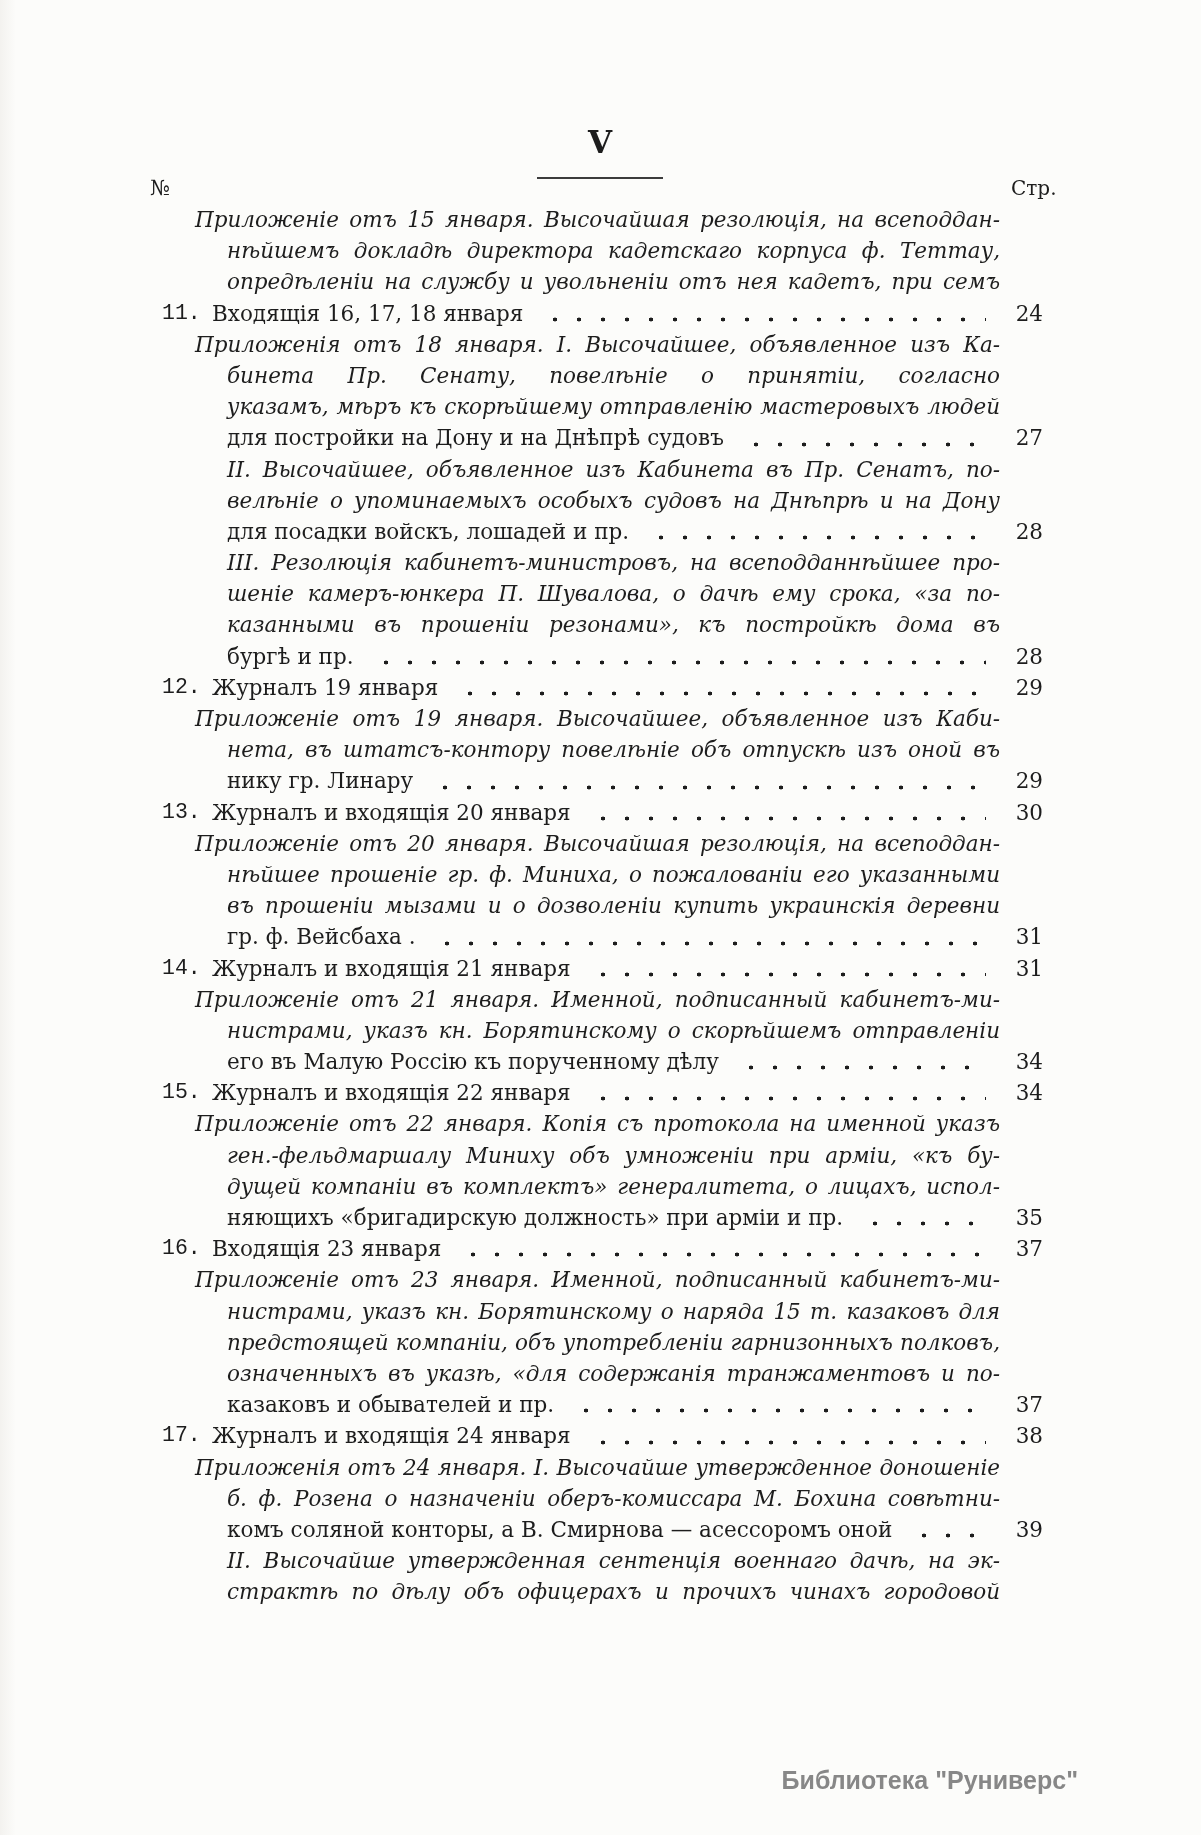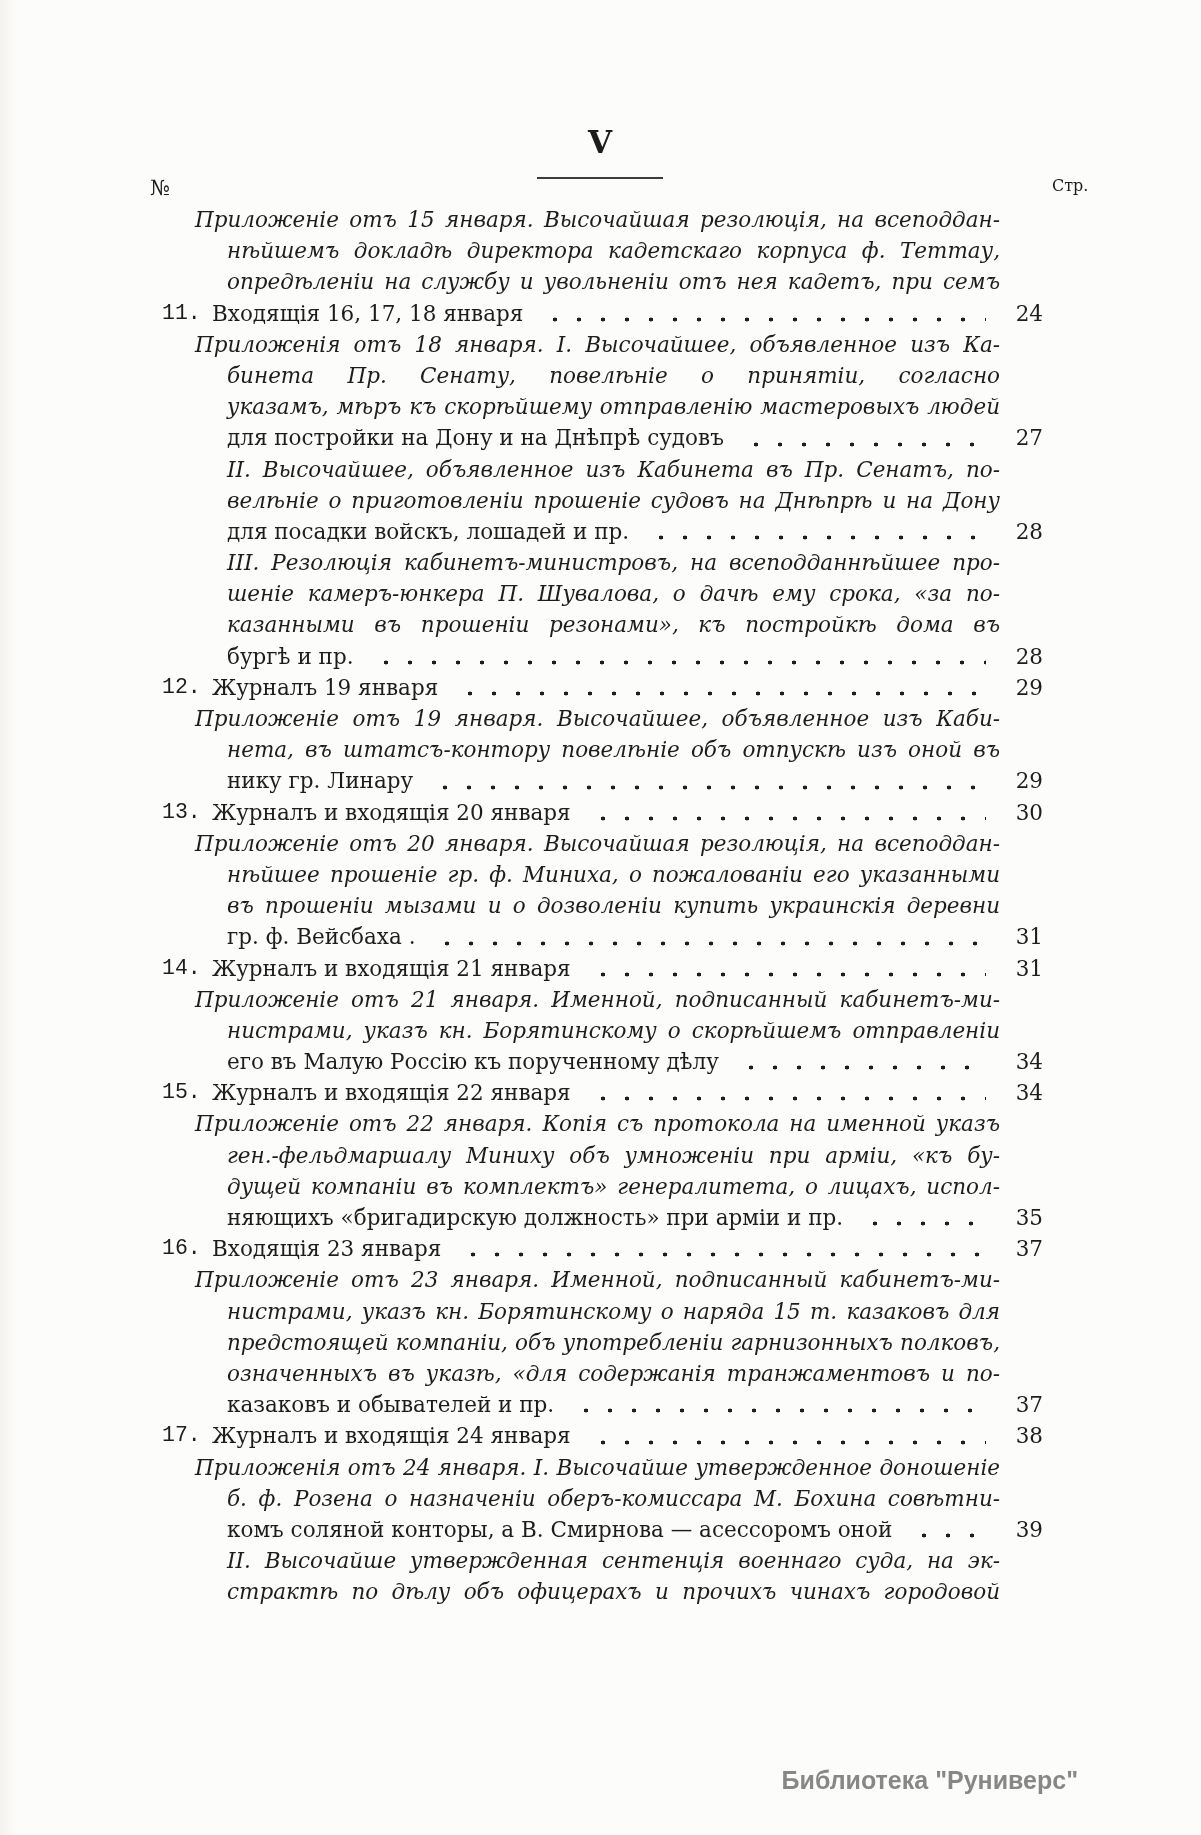--- a/index.html
+++ b/index.html
@@ -27,22 +27,22 @@
   }
   .hdr-rule{
     position:absolute;top:177px;left:537px;
     width:126px;height:2px;background:#3c3c3c;
   }
   .hdr-no{
     position:absolute;top:176px;left:150px;
     font-size:21px;
   }
   .hdr-str{
-    position:absolute;top:176px;left:1052px;
-    font-size:16px;
+    position:absolute;top:176px;left:1011px;
+    font-size:20px;
   }
   
   .toc{
     position:absolute;top:204px;left:150px;width:895px;
     font-size:21.5px;
   }
   .row{
     position:relative;
     display:flex;align-items:baseline;
     height:31.2px;line-height:31.2px;
@@ -114,21 +114,21 @@
       </div>
       <div class="row ind-cont pageline">
         <span class="txt">для постройки на Дону и на Днѣпрѣ судовъ</span>
         <span class="leader"></span>
         <span class="pg">27</span>
       </div>
       <div class="row ind-cont just">
         <span class="txt">II.  Высочайшее, объявленное изъ Кабинета въ Пр. Сенатъ, по-</span>
       </div>
       <div class="row ind-cont just">
-        <span class="txt">велѣніе о приготовленіи прошеніе судовъ на Днѣпрѣ и на Дону</span>
+        <span class="txt">велѣніе о упоминаемыхъ особыхъ судовъ на Днѣпрѣ и на Дону</span>
       </div>
       <div class="row ind-cont pageline">
         <span class="txt">для посадки войскъ, лошадей и пр.</span>
         <span class="leader"></span>
         <span class="pg">28</span>
       </div>
       <div class="row ind-cont just">
         <span class="txt">III.  Резолюція кабинетъ-министровъ, на всеподданнѣйшее про-</span>
       </div>
       <div class="row ind-cont just">
@@ -250,21 +250,21 @@
       </div>
       <div class="row ind-cont just">
         <span class="txt">б. ф. Розена о назначеніи оберъ-комиссара М. Бохина совѣтни-</span>
       </div>
       <div class="row ind-cont pageline">
         <span class="txt">комъ соляной конторы, а В. Смирнова — асессоромъ оной</span>
         <span class="leader"></span>
         <span class="pg">39</span>
       </div>
       <div class="row ind-cont just">
-        <span class="txt">II.  Высочайше утвержденная сентенція военнаго суда, на эк-</span>
+        <span class="txt">II.  Высочайше утвержденная сентенція военнаго дачѣ, на эк-</span>
       </div>
       <div class="row ind-cont just">
         <span class="txt">страктѣ по дѣлу объ офицерахъ и прочихъ чинахъ городовой</span>
       </div>
     </div>
 
   <div class="watermark">Библиотека "Руниверс"</div>
 
 </div>
 

